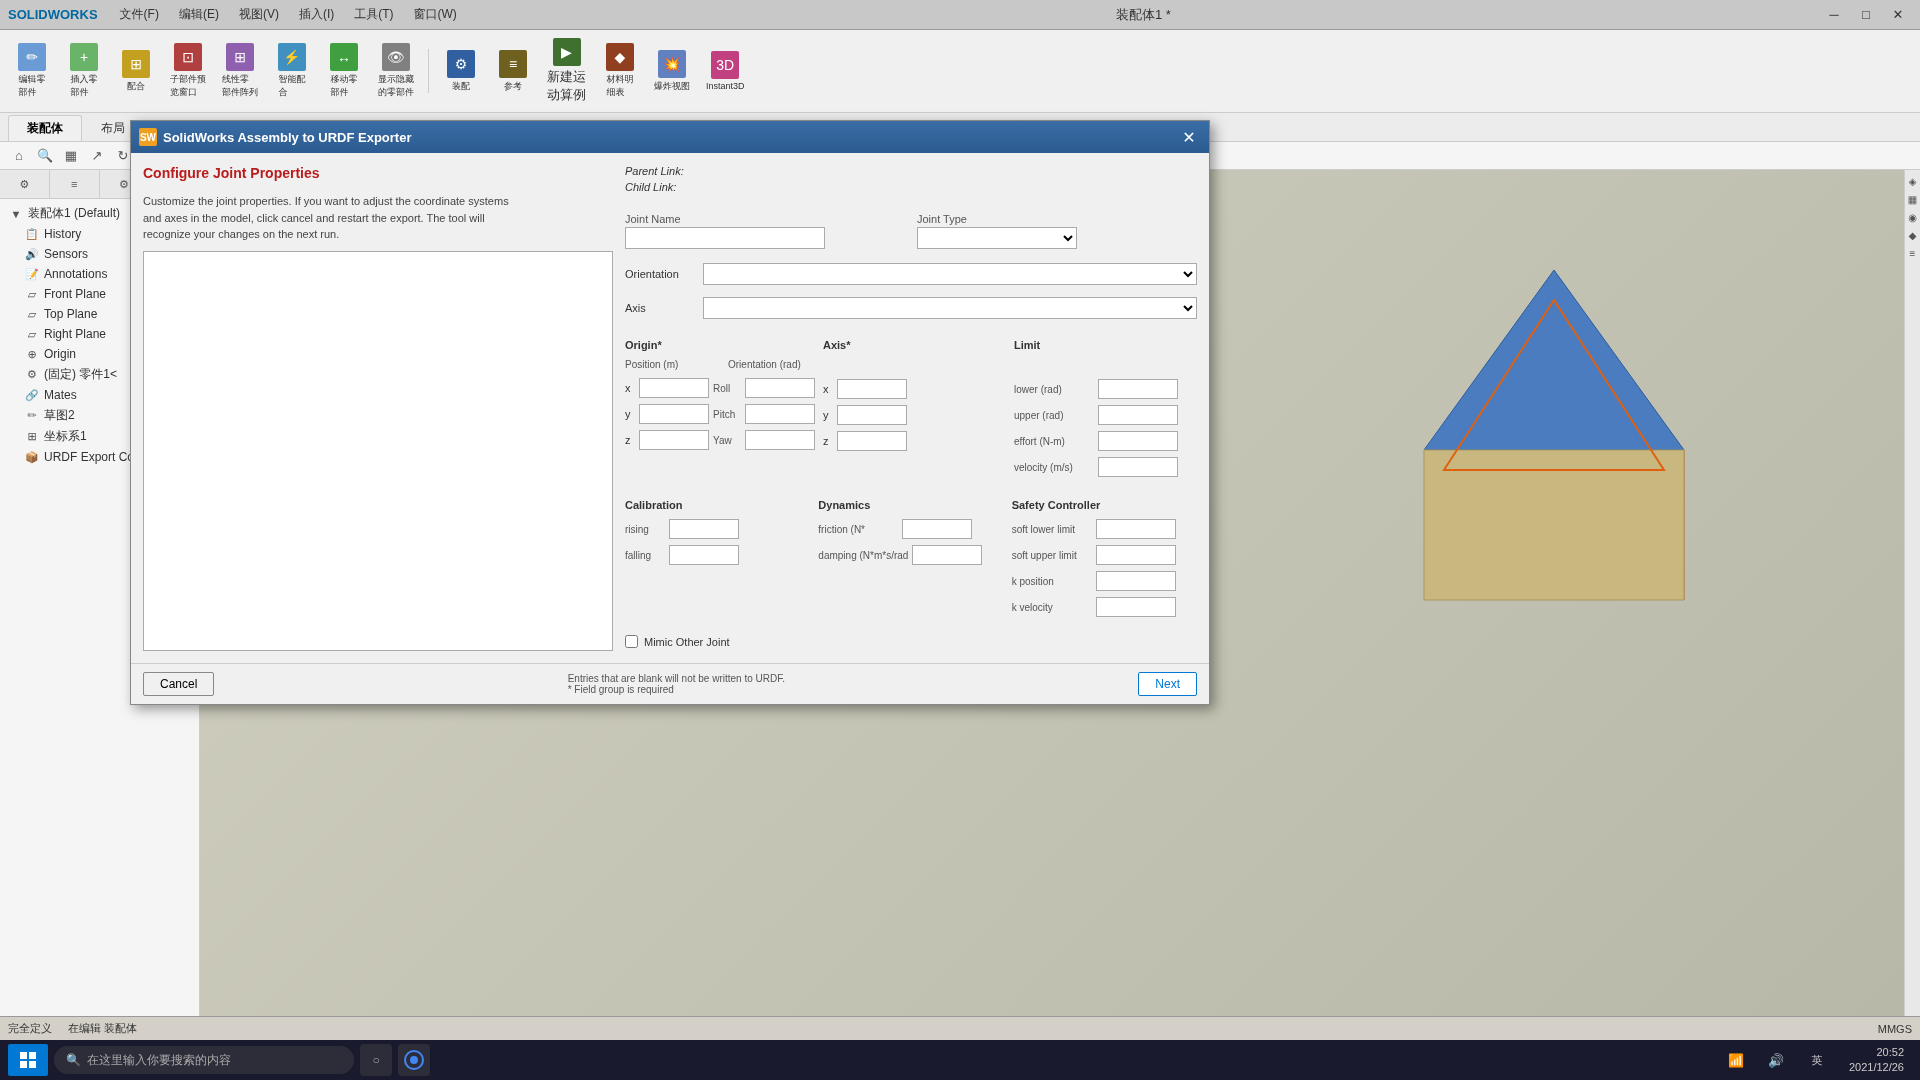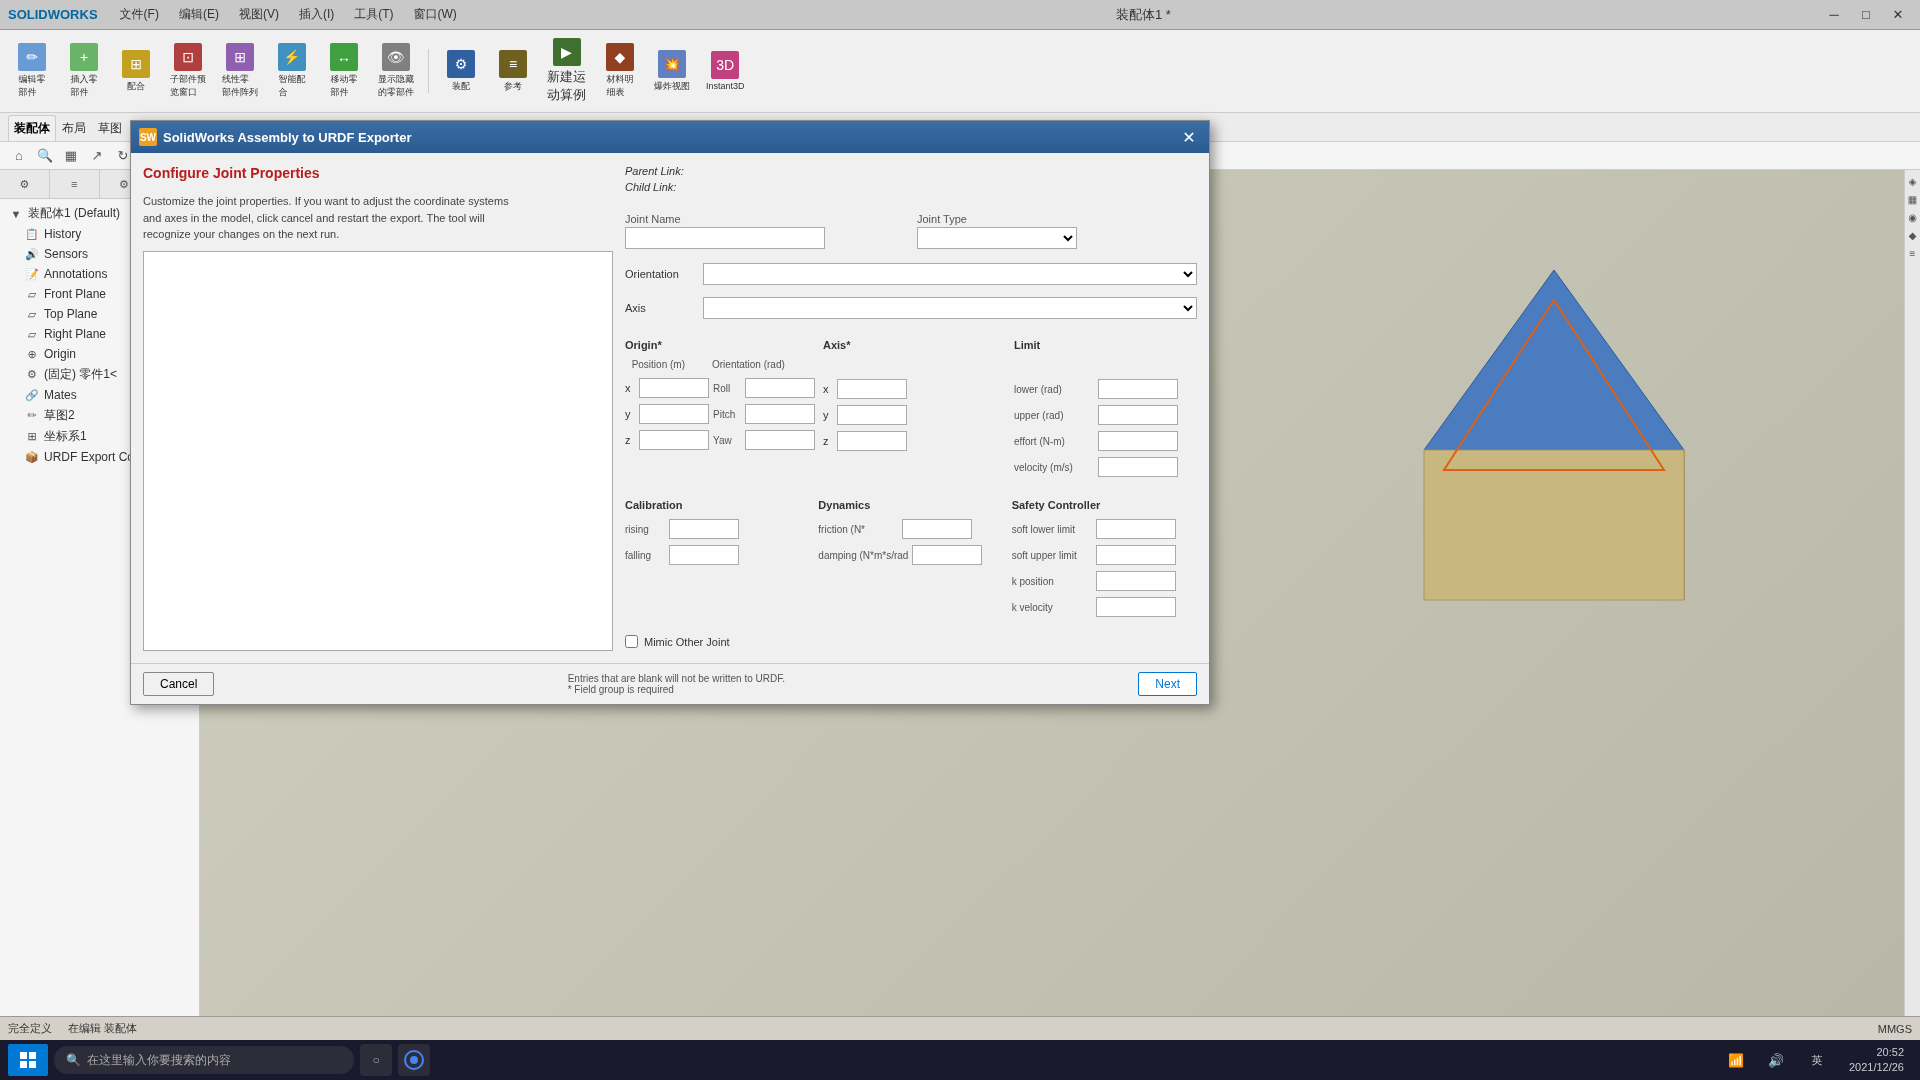--- a/index.html
+++ b/index.html
@@ -25,21 +25,21 @@
     .win-controls { display: flex; gap: 4px; }
     .win-btn { width: 28px; height: 22px; display: flex; align-items: center; justify-content: center; font-size: 13px; cursor: pointer; background: none; border: none; color: #333; }
 
     
     .toolbar-area { background: #f0f0f0; border-bottom: 1px solid #ccc; padding: 4px 8px; }
     .toolbar-row { display: flex; align-items: center; gap: 4px; min-height: 52px; }
     .toolbar-btn { display: flex; flex-direction: column; align-items: center; padding: 4px 6px; cursor: pointer; border-radius: 3px; min-width: 48px; font-size: 10px; color: #333; gap: 2px; }
     .toolbar-icon { width: 28px; height: 28px; background: #888; border-radius: 2px; display: flex; align-items: center; justify-content: center; color: white; font-size: 14px; }
     .toolbar-separator { width: 1px; height: 44px; background: #ccc; margin: 0 4px; }
     .tabs-row { display: flex; align-items: center; gap: 0; padding: 2px 8px 0; border-bottom: 1px solid #ccc; }
-    .tab { padding: 4px 5px; font-size: 12px; color: #333; cursor: pointer; border: 1px solid transparent; border-bottom: none; border-radius: 3px 3px 0 0; }
+    .tab { padding: 4px 18px; font-size: 12px; color: #333; cursor: pointer; border: 1px solid transparent; border-bottom: none; border-radius: 3px 3px 0 0; }
     .tab.active { background: #f0f0f0; border-color: #ccc; color: #000; font-weight: bold; }
     .sub-toolbar { display: flex; align-items: center; gap: 4px; padding: 2px 8px; background: #f5f5f5; border-bottom: 1px solid #ccc; height: 28px; }
     .sub-icon { width: 22px; height: 22px; display: flex; align-items: center; justify-content: center; color: #555; font-size: 13px; cursor: pointer; border-radius: 2px; }
 
     
     .main-content { display: flex; flex: 1; overflow: hidden; }
 
     
     .left-panel { width: 200px; background: #f5f5f5; border-right: 1px solid #ccc; display: flex; flex-direction: column; }
     .left-tabs { display: flex; background: #e8e8e8; border-bottom: 1px solid #ccc; }
@@ -364,21 +364,21 @@
 
         <div class="coord-row">
           <span class="coord-label">Axis</span>
           <select class="coord-select" style="width:460px;"></select>
         </div>
 
         <div class="grid-3col" style="margin-top:8px;">
 
           <div class="sub-section">
             <div class="sub-section-title">Origin*</div>
-            <div style="display:flex;gap:4px;margin-bottom:4px;text-align:right;">
+            <div style="display:flex;gap:20px;margin-bottom:4px;">
               <span style="font-size:10px;color:#555;min-width:60px;">Position (m)</span>
               <span style="font-size:10px;color:#555;margin-left:23px;">Orientation (rad)</span>
             </div>
             <div class="axis-row">
               <span class="axis-label">x</span>
               <input type="text" class="small-input" style="">
               <span style="font-size:10px;color:#555;width:28px;">Roll</span>
               <input type="text" class="small-input" style="">
             </div>
             <div class="axis-row">

